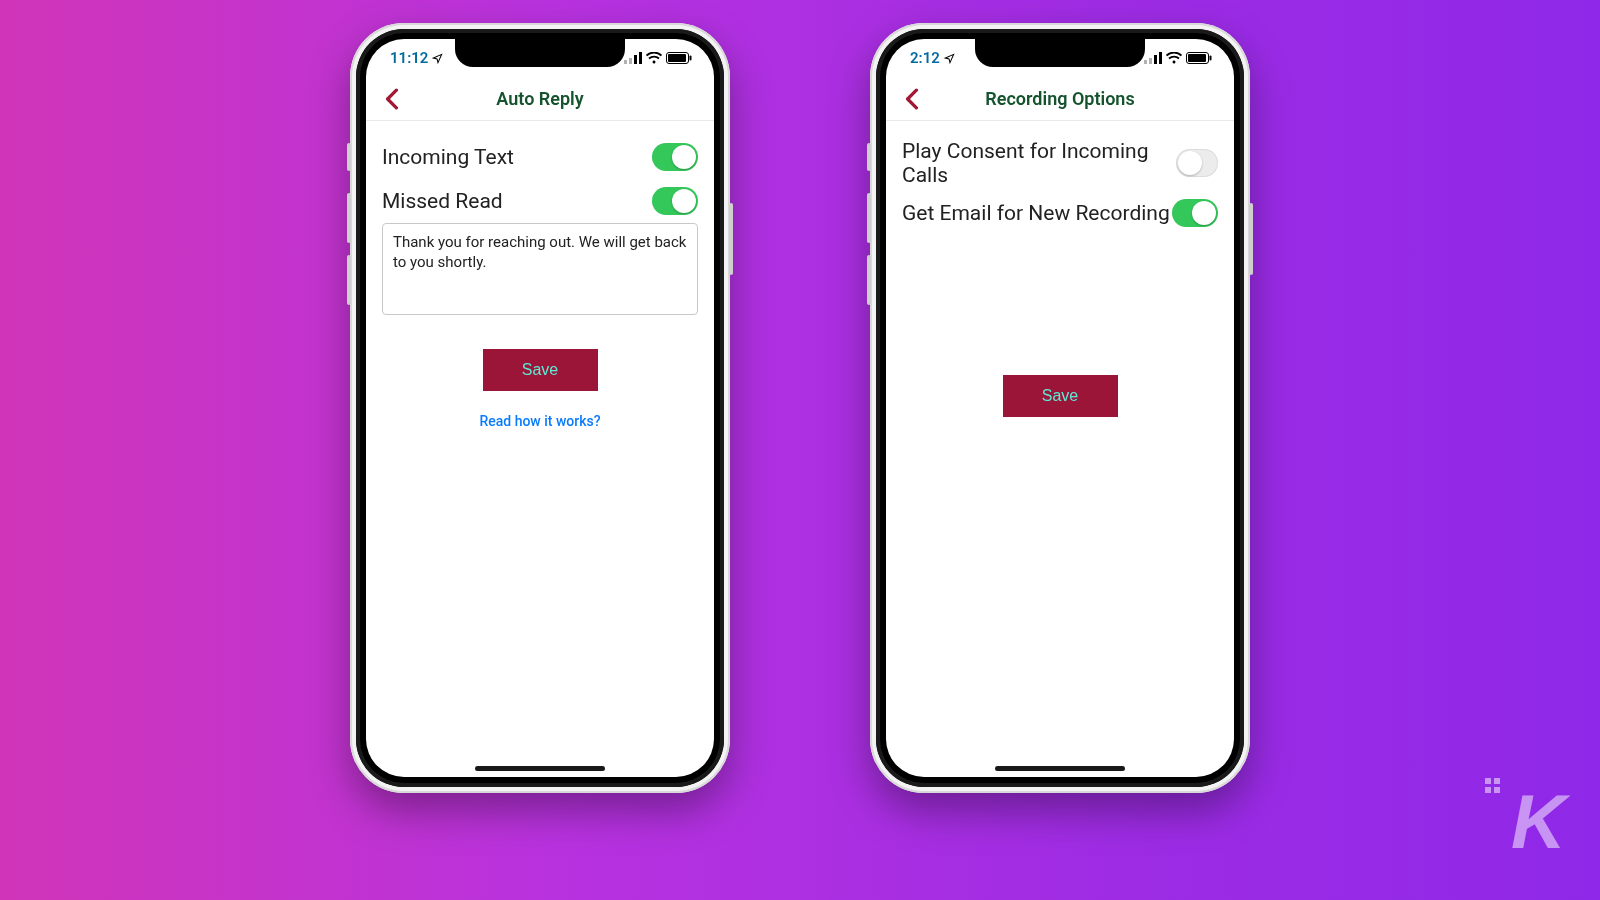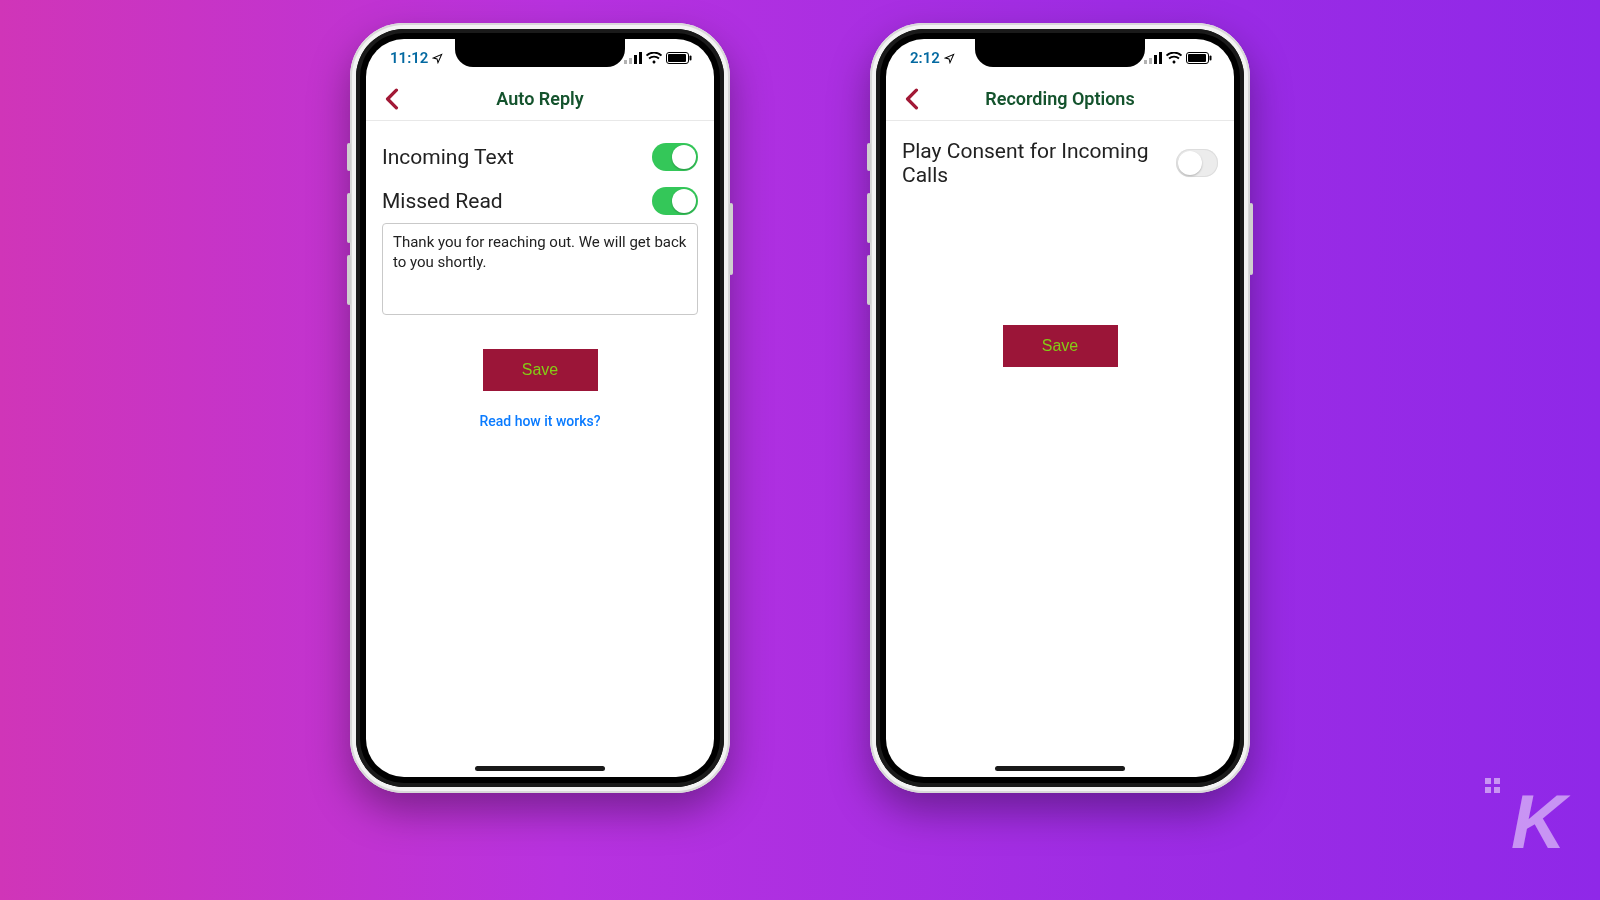--- a/index.html
+++ b/index.html
@@ -171,21 +171,21 @@
   }
   .save-wrap {
     display: flex;
     justify-content: center;
     margin-top: 30px;
   }
   .save-btn {
     width: 115px;
     height: 42px;
     background: #9b1538;
-    color: #84cc16;
+    color: #5eead4;
     font-size: 16px;
     border: none;
     cursor: pointer;
     display: flex;
     align-items: center;
     justify-content: center;
   }
   .link-center {
     display: flex;
     justify-content: center;
@@ -349,20 +349,26 @@
                 <polyline points="10,2 2,10 10,18"></polyline>
               </svg>
           </div>
           <div class="nav-title">Recording Options</div>
         </div>
 
         <div class="content">
           <div class="row" style="margin-top:6px">
             <div class="row-label">Play Consent for Incoming Calls</div>
             <div class="toggle off">
+                <span class="knob"></span>
+              </div>
+          </div>
+          <div class="row" style="margin-top:6px">
+            <div class="row-label">Get Email for New Recording</div>
+            <div class="toggle on">
                 <span class="knob"></span>
               </div>
           </div>
           <div class="save-wrap" style="margin-top:140px">
             <button class="save-btn">Save</button>
           </div>
         </div>
 
         <div class="home-indicator"></div>
       </div>

